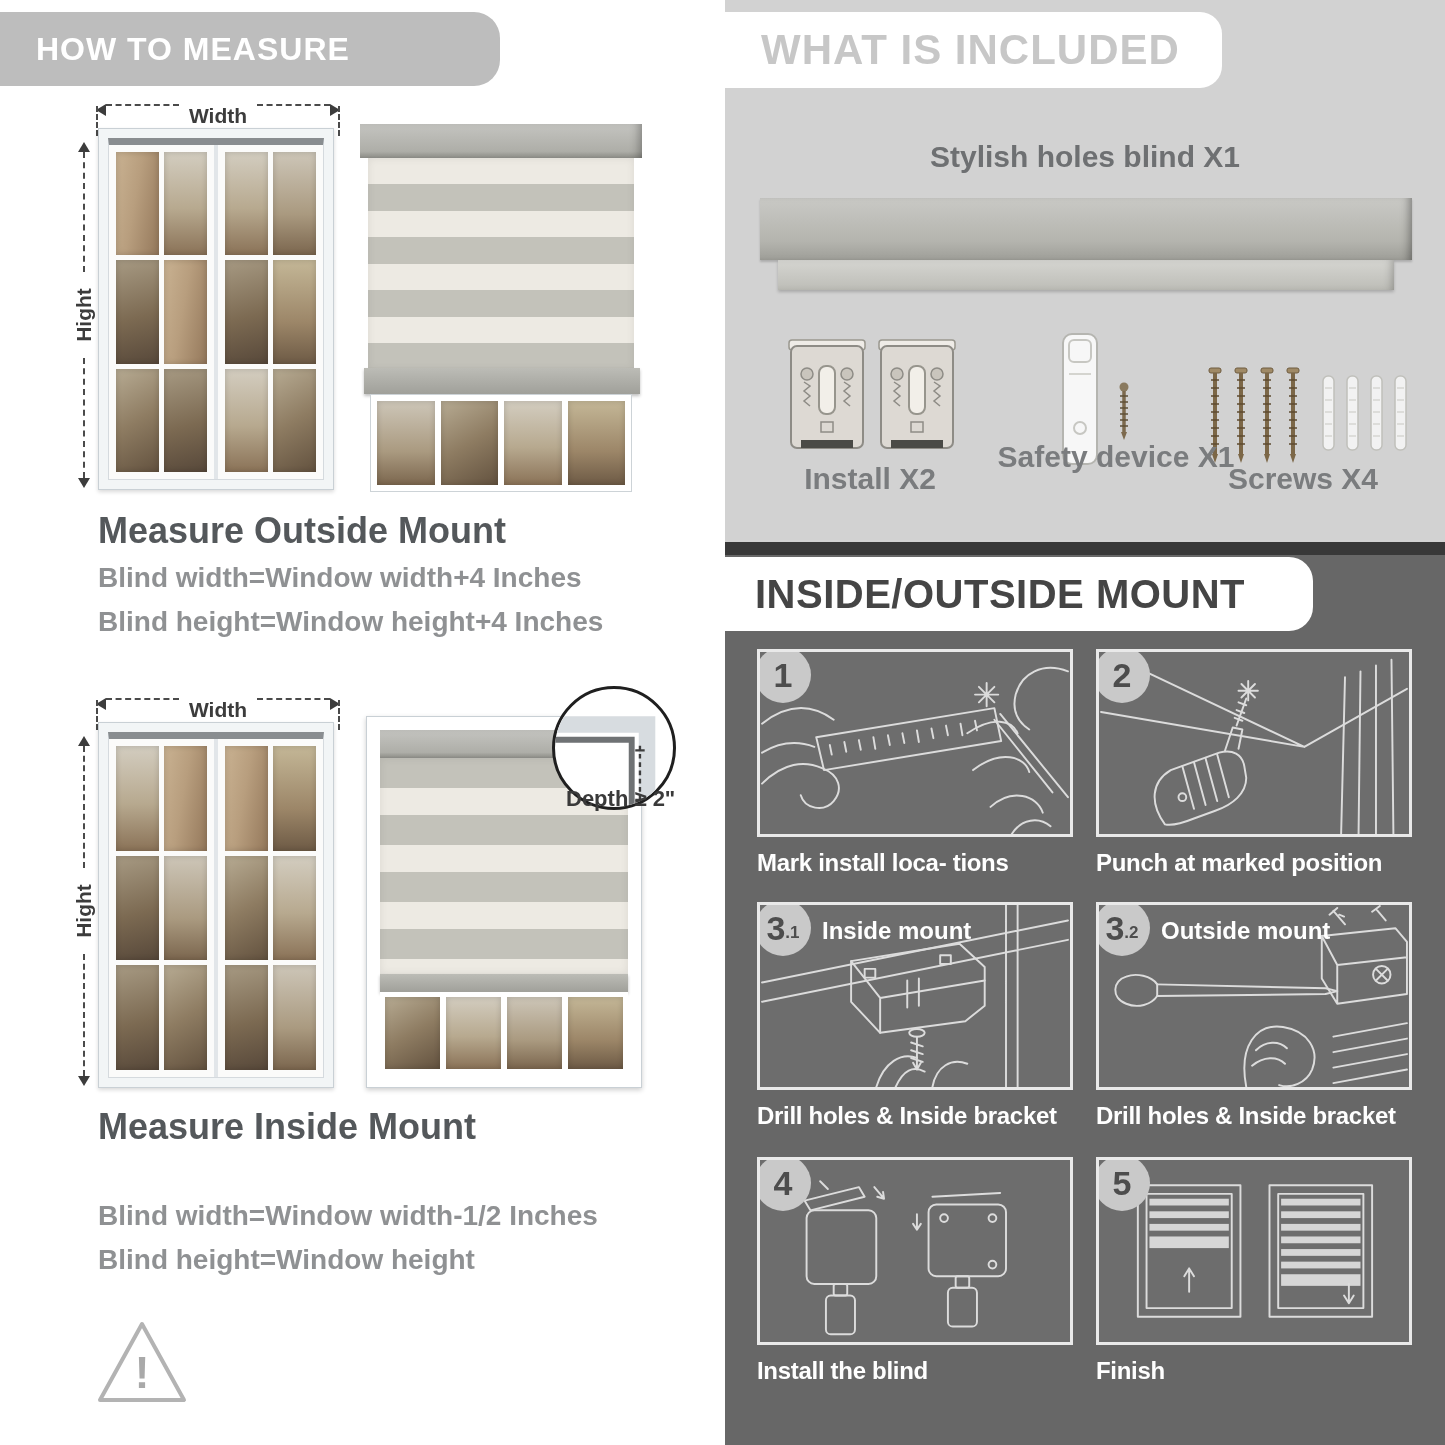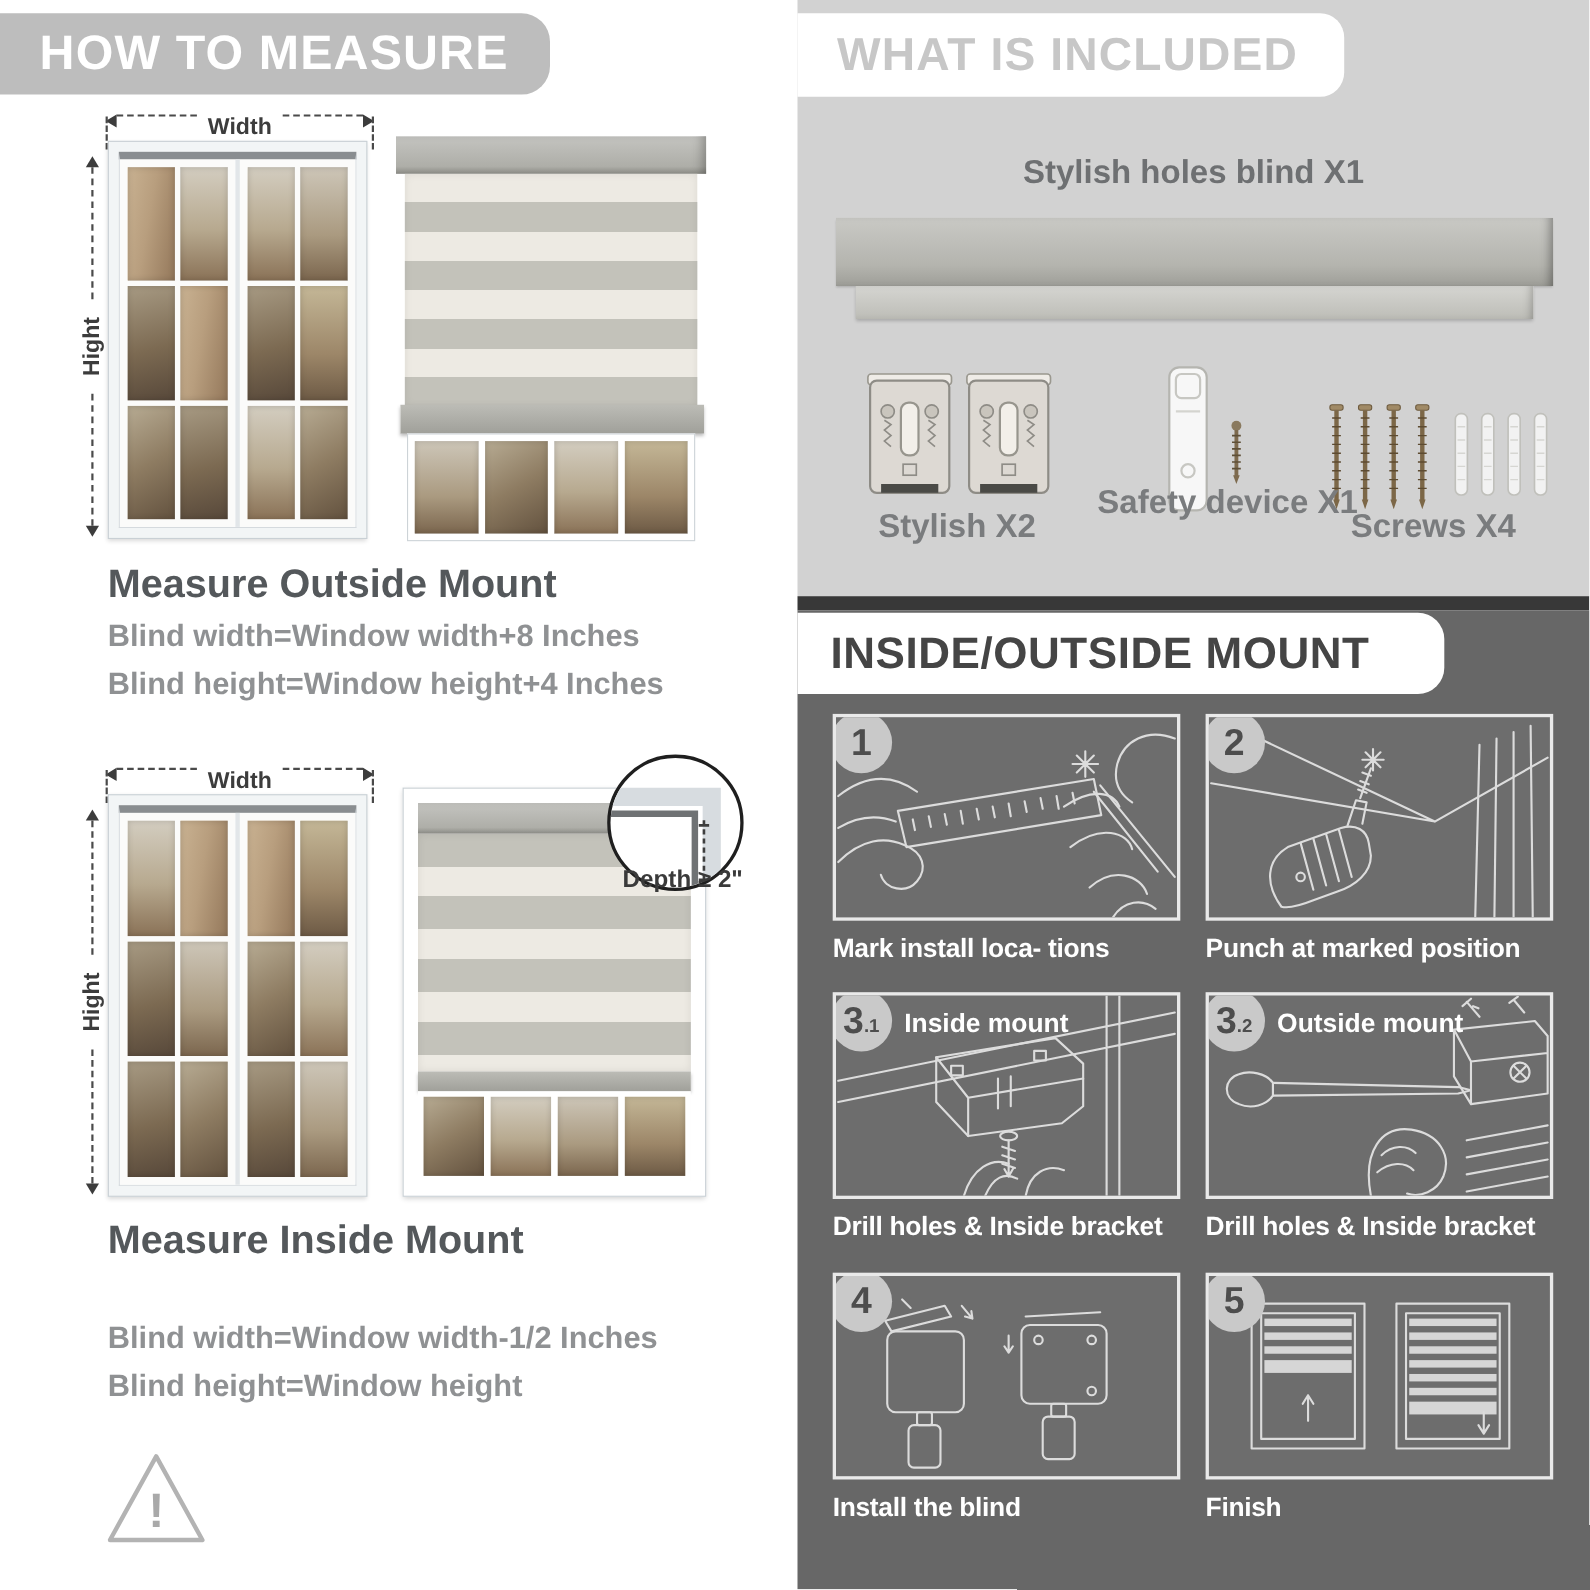--- a/index.html
+++ b/index.html
@@ -2,21 +2,21 @@
 <html><head>
 <meta charset="utf-8">
 <style>
   html,body{margin:0;padding:0;background:#fff;}
   #canvas{position:relative;width:1445px;height:1445px;background:#ffffff;overflow:hidden;
           font-family:"Liberation Sans","DejaVu Sans",sans-serif;}
   .abs{position:absolute;}
 
   
   .hdr-bar{left:0;top:12px;width:500px;height:74px;background:#bdbdbd;border-radius:0 26px 26px 0;
-           color:#fff;font-size:44px;font-weight:700;line-height:74px;padding-left:36px;box-sizing:border-box;letter-spacing:1px;}
+           color:#fff;font-size:32px;font-weight:700;line-height:74px;padding-left:36px;box-sizing:border-box;letter-spacing:1px;}
 
   
   .dim-h{display:flex;align-items:flex-start;height:24px;color:#3c3c3c;}
   .dim-h .line{flex:1;border-top:2px dashed #4a4a4a;height:0;}
   .dim-h .lbl{padding:0 10px;font-weight:700;font-size:21px;}
   .arr-l{width:0;height:0;border-top:6px solid transparent;border-bottom:6px solid transparent;border-right:10px solid #3c3c3c;}
   .arr-r{width:0;height:0;border-top:6px solid transparent;border-bottom:6px solid transparent;border-left:10px solid #3c3c3c;}
   .vtick{width:0;height:30px;border-left:2px dashed #4a4a4a;}
   .dim-v{display:flex;flex-direction:column;align-items:center;width:24px;}
   .dim-v .linev{flex:1;border-left:2px dashed #4a4a4a;width:0;}
@@ -133,21 +133,21 @@
   <div class="abs fabric1" style="left:368px;top:158px;width:266px;height:212px;"></div>
   <div class="abs botrail" style="left:364px;top:368px;width:276px;height:26px;"></div>
   <div class="abs sliver" style="left:370px;top:394px;width:262px;height:98px;">
     <div class="pane pD"></div>
       <div class="pane pE"></div>
       <div class="pane pB"></div>
       <div class="pane pF"></div>
   </div>
 
   <div class="abs h2" style="left:98px;top:510px;">Measure Outside Mount</div>
-  <div class="abs bodyline" style="left:98px;top:562px;">Blind width=Window width+8 Inches</div>
+  <div class="abs bodyline" style="left:98px;top:562px;">Blind width=Window width+4 Inches</div>
   <div class="abs bodyline" style="left:98px;top:606px;">Blind height=Window height+4 Inches</div>
 
   <div class="abs" style="left:96px;top:698px;width:244px;">
     <div class="dim-h">
         <span class="arr-l"></span>
       <span class="line"></span>
       <span class="lbl">Width</span>
       <span class="line"></span>
       <span class="arr-r"></span>
       </div>
@@ -303,21 +303,21 @@
             <rect x="2" y="2" width="11" height="74" rx="5" fill="rgba(255,255,255,0.7)" stroke="#c0c0bb" stroke-width="1.5"></rect>
             <path d="M4,14 h7 M4,26 h7 M4,38 h7 M4,50 h7 M4,62 h7" stroke="#d6d6d2" stroke-width="1.3"></path>
           </g>
         <g transform="translate(72,0)">
             <rect x="2" y="2" width="11" height="74" rx="5" fill="rgba(255,255,255,0.7)" stroke="#c0c0bb" stroke-width="1.5"></rect>
             <path d="M4,14 h7 M4,26 h7 M4,38 h7 M4,50 h7 M4,62 h7" stroke="#d6d6d2" stroke-width="1.3"></path>
           </g>
       </g>
     </svg>
 
-    <div class="abs item-lbl" style="left:40px;top:462px;width:210px;">Stylish X2</div>
+    <div class="abs item-lbl" style="left:40px;top:462px;width:210px;">Install X2</div>
     <div class="abs item-lbl" style="left:258px;top:440px;width:266px;">Safety device X1</div>
     <div class="abs item-lbl" style="left:488px;top:462px;width:180px;">Screws X4</div>
   </div>
 
   <div class="abs divider"></div>
 
   <div class="abs dark-sec">
     <div class="abs mount-hdr">INSIDE/OUTSIDE MOUNT</div>
 
     <div class="abs step-cell" style="left:32px;top:94px;">

